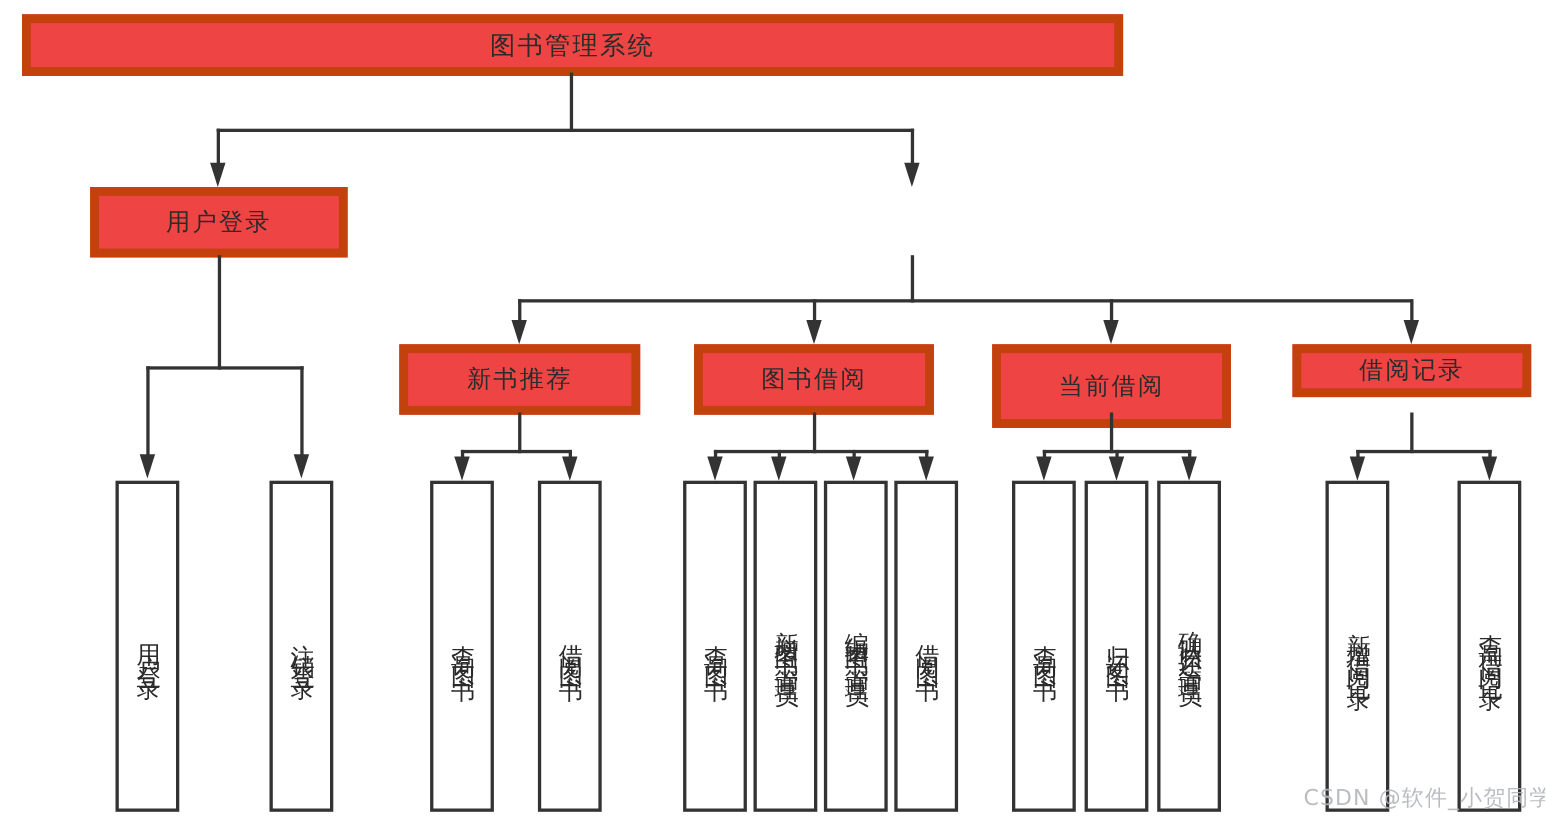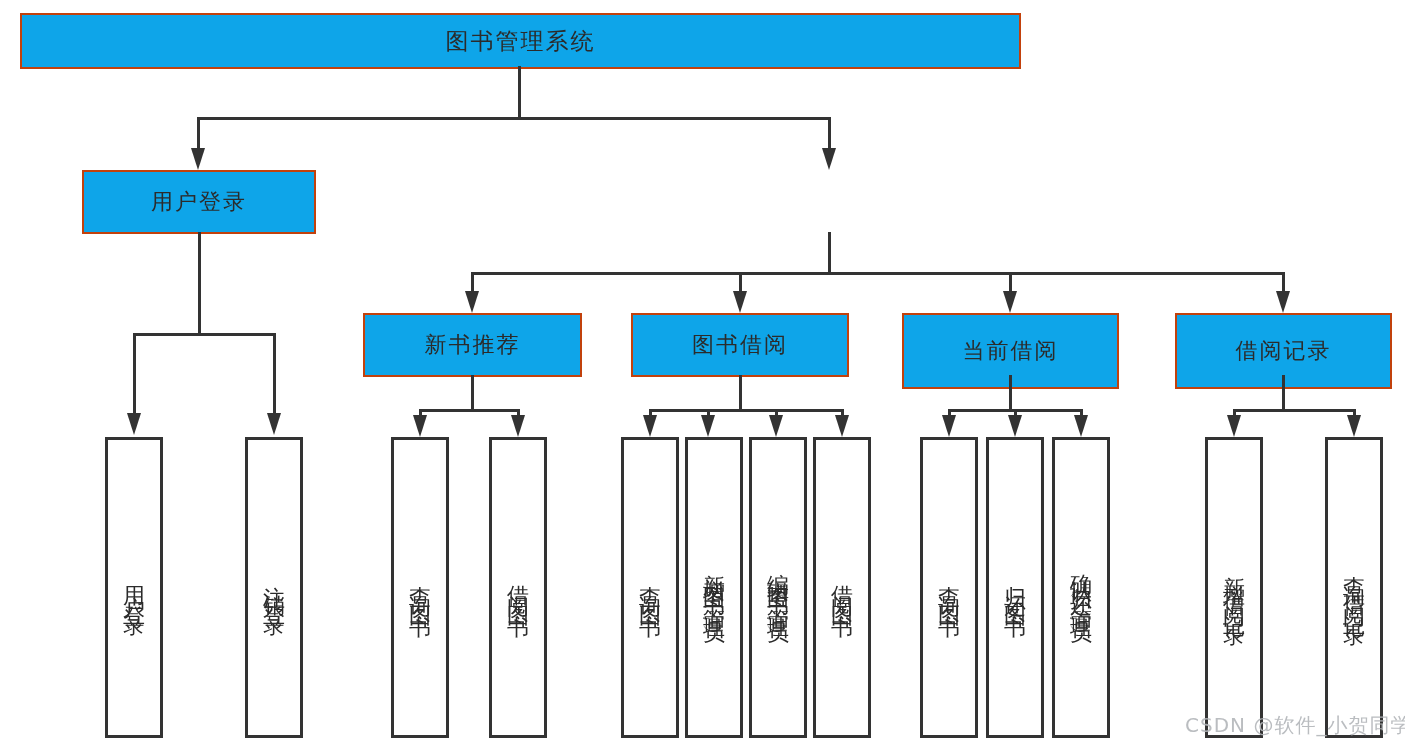--- a/index.html
+++ b/index.html
@@ -7,22 +7,22 @@
     position: relative;
     width: 1405px;
     height: 747px;
     background: #ffffff;
     font-family: "DejaVu Sans", "Liberation Sans", sans-serif;
     overflow: hidden;
   }
   .box {
     position: absolute;
     box-sizing: border-box;
-    border: 2px solid #c2410c;
-    background: #0ea5e9;
+    border: 8px solid #c2410c;
+    background: #ef4444;
     display: flex;
     align-items: center;
     justify-content: center;
     color: #2b2b2b;
   }
   .hlabel {
     font-size: 22px;
     letter-spacing: 2px;
     white-space: nowrap;
   }
@@ -106,21 +106,21 @@
 
   <div class="box" style="left:363px; top:313px; width:219px; height:64px;">
     <span class="hlabel">新书推荐</span>
   </div>
   <div class="box" style="left:631px; top:313px; width:218px; height:64px;text-align:center;">
     <span class="hlabel">图书借阅</span>
   </div>
   <div class="box" style="left:902px; top:313px; width:217px; height:76px;">
     <span class="hlabel">当前借阅</span>
   </div>
-  <div class="box" style="left:1175px; top:313px; width:217px; height:76px;">
+  <div class="box" style="left:1175px; top:313px; width:217px; height:48px;">
     <span class="hlabel">借阅记录</span>
   </div>
 
   <div class="vl" style="left:471px; top:375px; height:37px;"></div>
   <div class="hl" style="left:419px; top:409px; width:101px;"></div>
   <div class="vl" style="left:419px; top:409px; height:10px;"></div>
   <div class="arrow" style="left:413px; top:415px;"></div>
   <div class="vl" style="left:517px; top:409px; height:10px;"></div>
   <div class="arrow" style="left:511px; top:415px;"></div>
 

